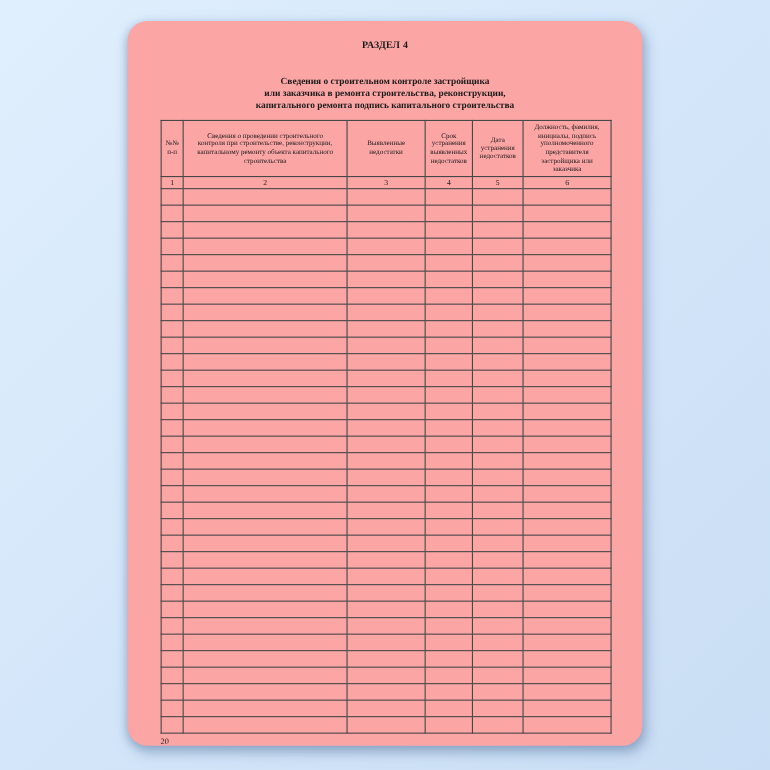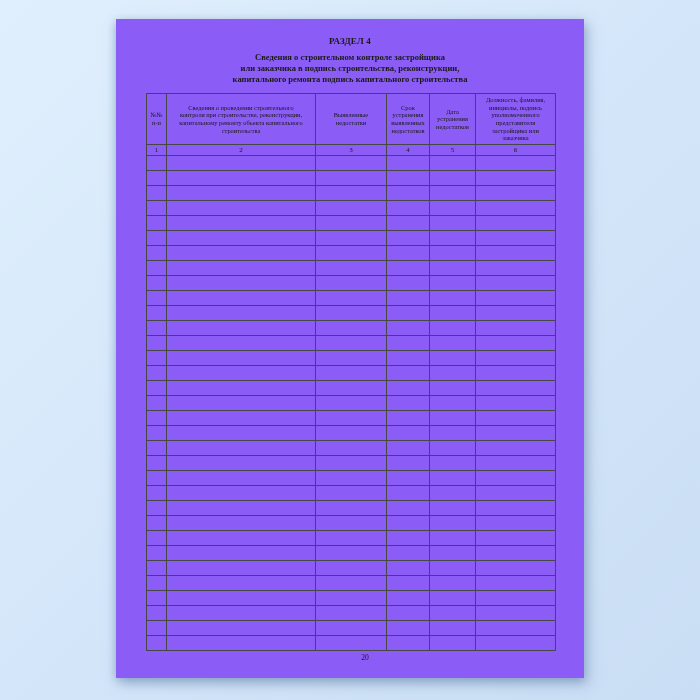--- a/index.html
+++ b/index.html
@@ -12,34 +12,35 @@
     overflow: hidden;
     background: linear-gradient(135deg, #e0effd 0%, #d6e8fa 40%, #c9ddf4 100%);
     font-family: "Liberation Serif", "DejaVu Serif", serif;
     color: #1a1a1a;
   }
   .page {
     position: relative;
     width: 468px;
     height: 659px;
     margin: 19px auto 0 auto;
-    background: #8b5cf6;
+    background: #fca5a5;
     box-shadow: 3px 5px 12px rgba(96, 126, 166, 0.55),
                 -2px 2px 7px rgba(120, 150, 190, 0.30);
+    border-radius: 18px;
   }
   .section-title {
     padding-top: 17px;
     text-align: center;
     font-size: 9px;
     font-weight: bold;
     line-height: 10px;
     letter-spacing: 0.2px;
   }
   .subtitle {
-    margin-top: 6px;
+    margin-top: 22px;
     text-align: center;
     font-size: 8.5px;
     font-weight: bold;
     line-height: 11px;
   }
   table.doc-table {
     border-collapse: collapse;
     table-layout: fixed;
     width: 409px;
     margin: 8px 0 0 30px;
@@ -72,33 +73,32 @@
     font-size: 7px;
     line-height: 10px;
   }
   tr.data-row td {
     height: 14px;
   }
   .page-number {
     margin: 2px 0 0 30px;
     font-size: 7.5px;
     line-height: 9px;
-    text-align: center;
   }
 </style>
 </head>
 <body>
 
 <div class="page">
 
   <div class="section-title">РАЗДЕЛ 4</div>
 
   <div class="subtitle">
     <div>Сведения о строительном контроле застройщика</div>
-    <div>или заказчика в подпись строительства, реконструкции,</div>
+    <div>или заказчика в ремонта строительства, реконструкции,</div>
     <div>капитального ремонта подпись капитального строительства</div>
   </div>
 
   <table class="doc-table">
     <colgroup>
       <col class="c1">
         <col class="c2">
         <col class="c3">
       <col class="c4">
         <col class="c5">

